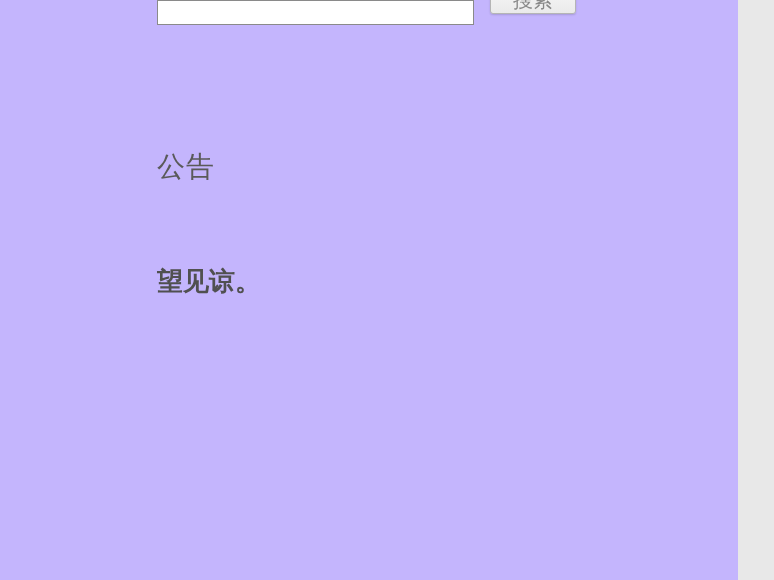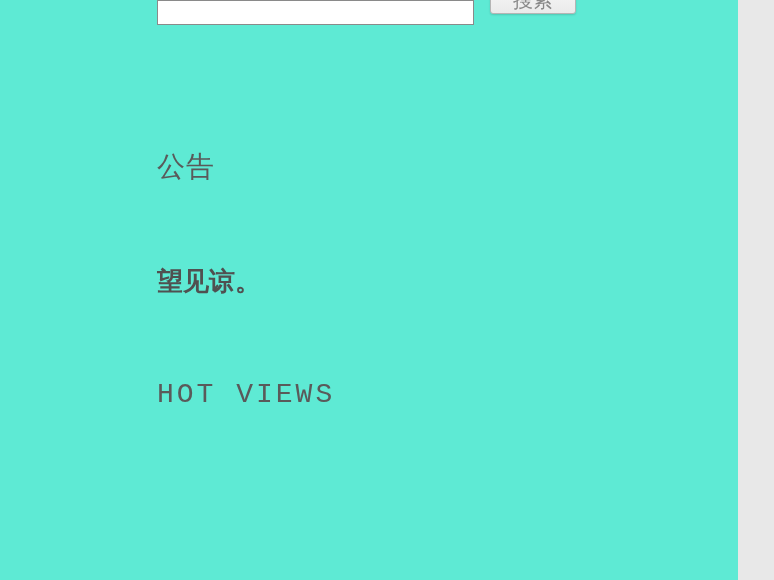--- a/index.html
+++ b/index.html
@@ -8,21 +8,21 @@
       box-sizing: border-box;
     }
     body {
       font-family: "Courier New", Courier, monospace;
       background: #e8e8e8;
       width: 774px;
       height: 580px;
       overflow: hidden;
     }
     .page-wrapper {
-      background: #5eead4;
+      background: #c4b5fd;
       width: 738px;
       height: 100%;
       padding-left: 157px;
       padding-right: 60px;
       padding-top: 0;
       position: relative;
     }
     .search-row {
       display: flex;
       align-items: flex-start;
@@ -59,36 +59,35 @@
       font-family: "Courier New", Courier, monospace;
       letter-spacing: 1px;
     }
     .heading-announce {
       margin-bottom: 78px;
     }
     .notice-text {
       font-size: 26px;
       font-weight: bold;
       color: #505050;
-      margin-bottom: 80px;
+      margin-bottom: 104px;
     }
     .heading-hot {
       margin-bottom: 80px;
       letter-spacing: 3px;
     }
   </style>
 </head>
 <body>
 
 <div class="page-wrapper">
 
   <div class="search-row">
     <input type="text" class="search-input" value="" style="">
     <button class="search-button">搜索</button>
   </div>
 
   <h2 class="section-heading heading-announce">公告</h2>
 
   <p class="notice-text">望见谅。</p>
 
-  <h2 class="section-heading heading-hot">HOT VIEWS</h2>
 
 </div>
 
 </body></html>

